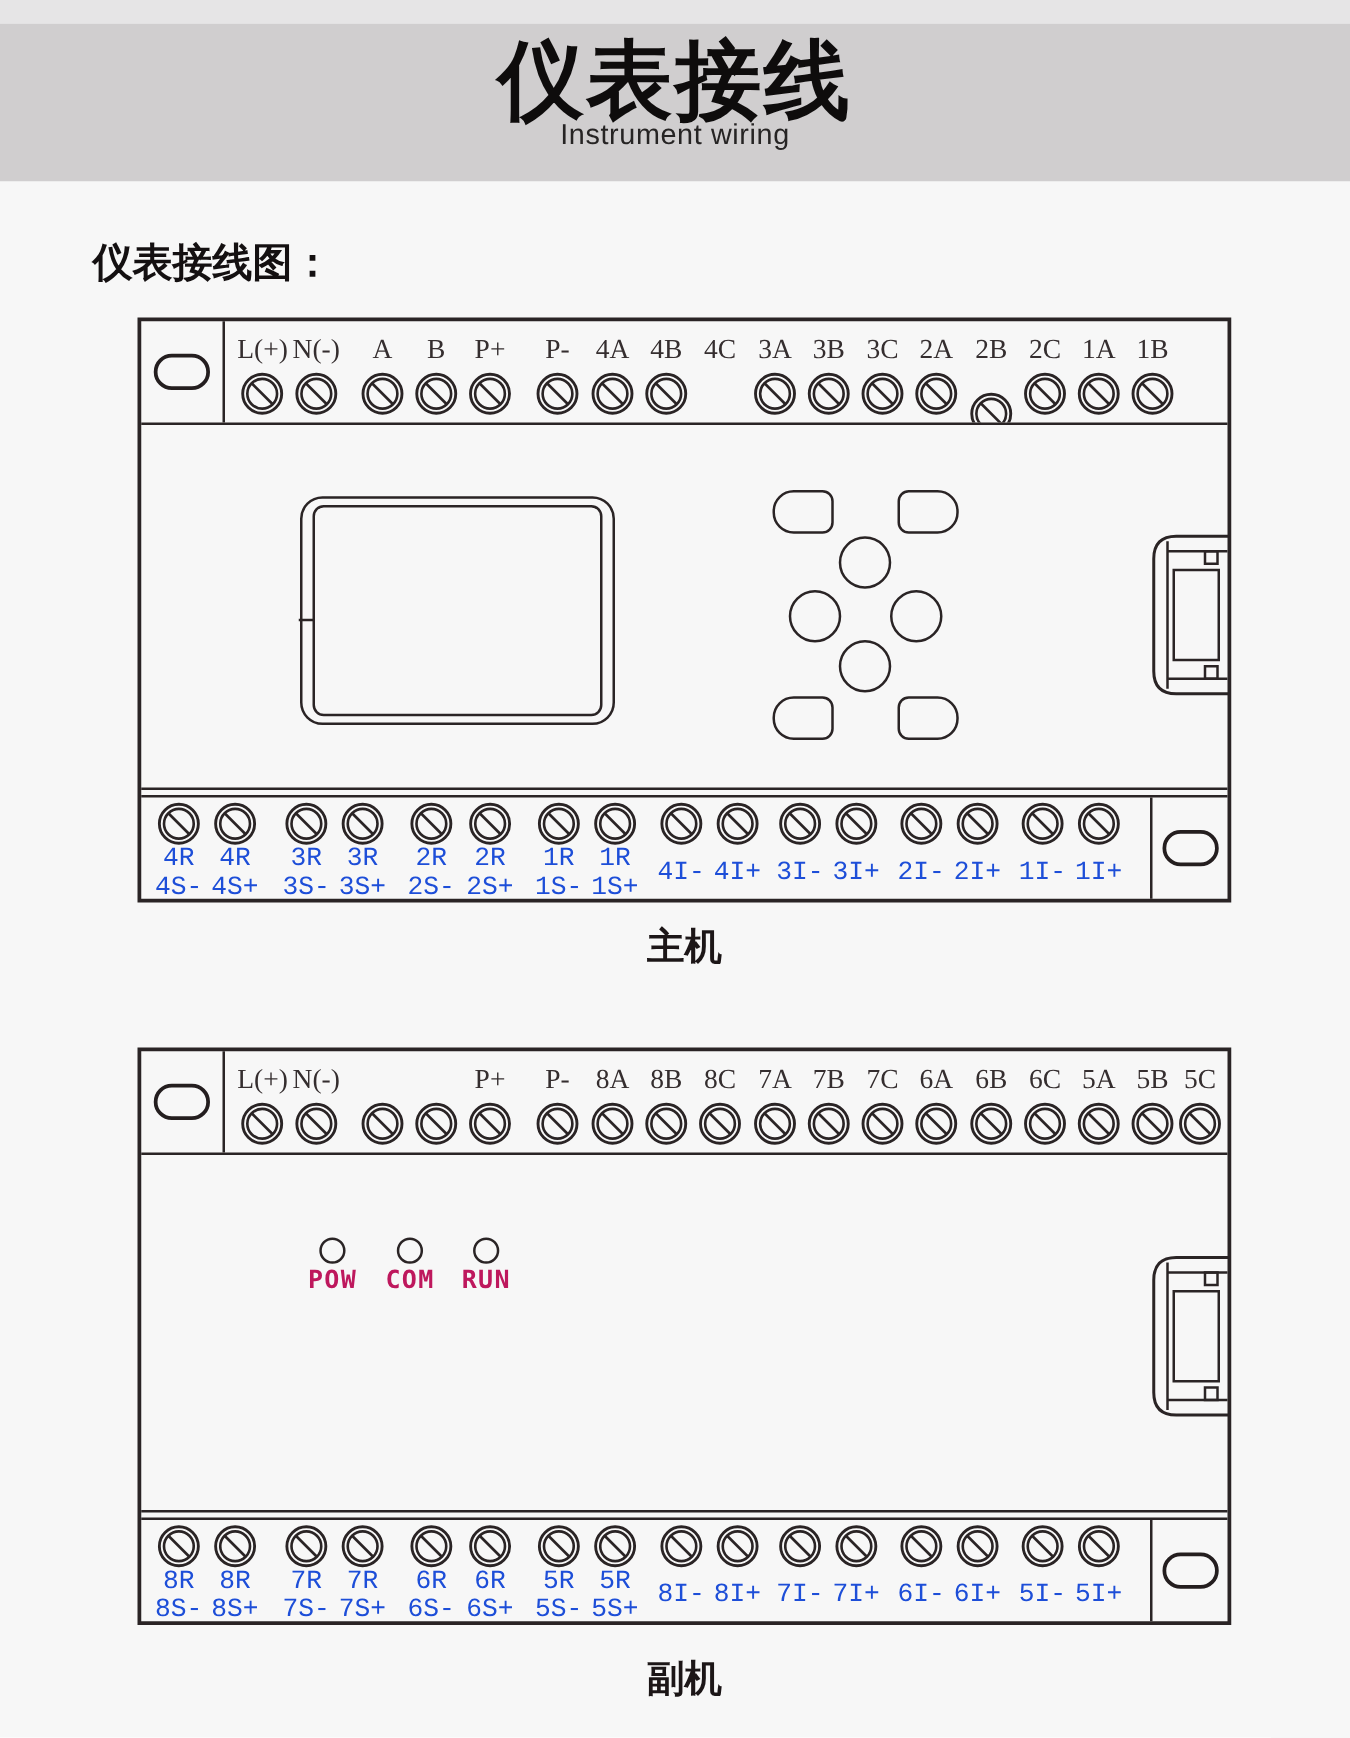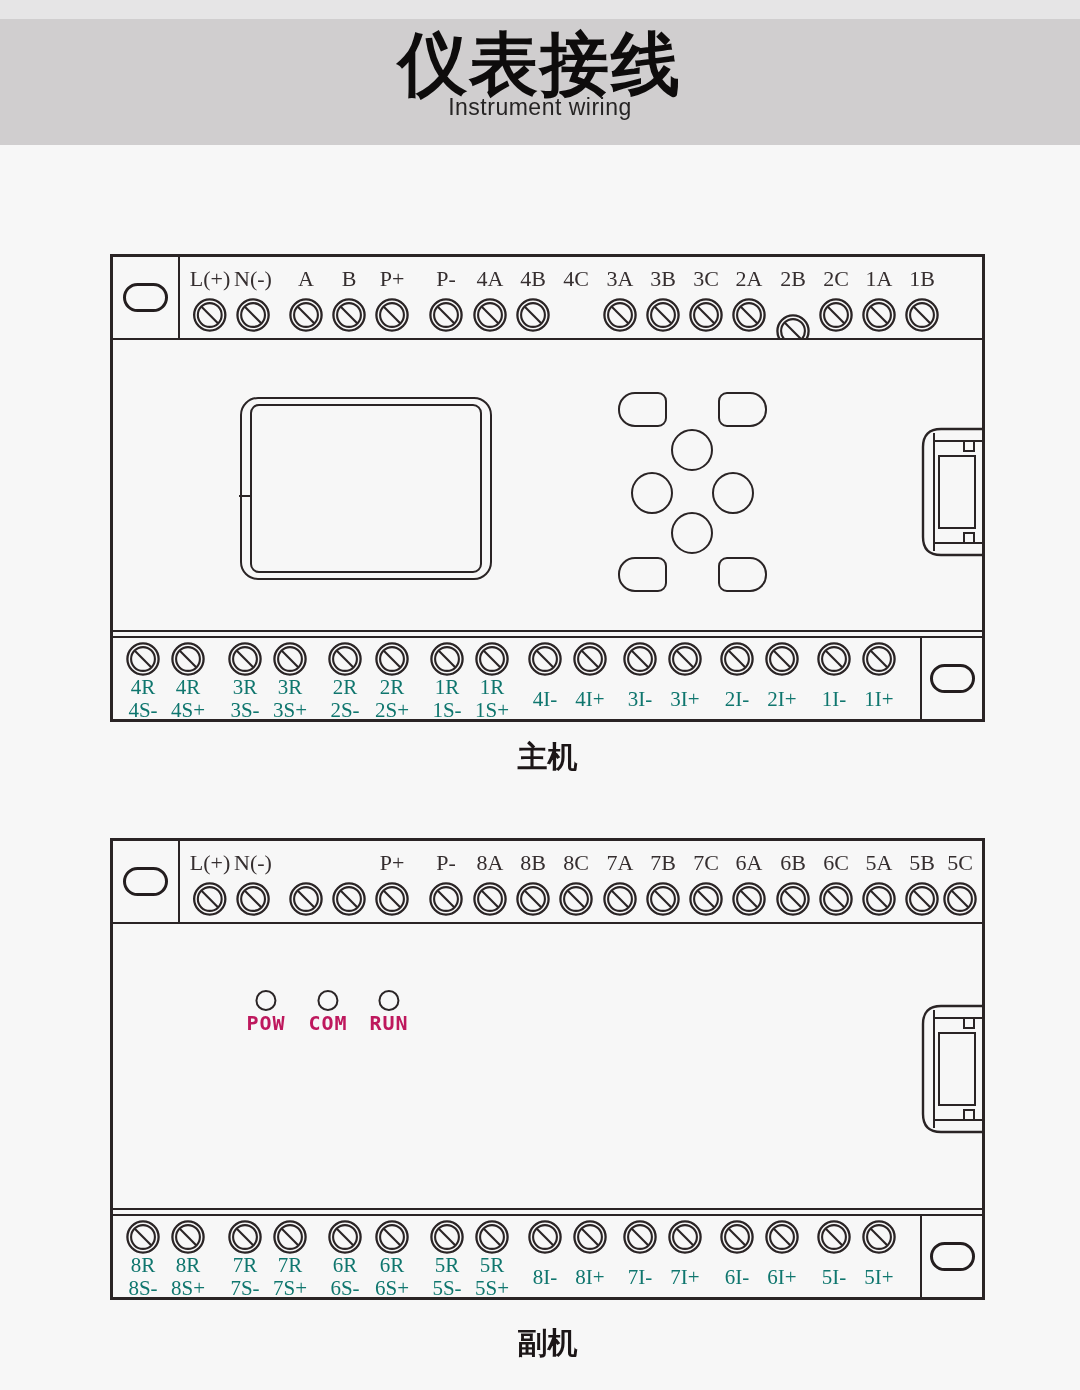--- a/index.html
+++ b/index.html
@@ -34,21 +34,21 @@
   .tcell{position:absolute;top:6px;transform:translateX(-50%);display:flex;flex-direction:column;align-items:center;}
   .tlabel{height:34px;line-height:32px;font-family:"Liberation Serif",serif;font-size:22px;
           color:#352e2f;white-space:nowrap;}
 
   .dev-body{position:relative;flex:1;border-bottom:2.5px solid var(--line);}
 
   .dev-footer{height:83px;min-height:83px;border-top:2.5px solid var(--line);margin-top:4px;
               display:flex;box-sizing:border-box;}
   .fstrip{position:relative;flex:1;overflow:hidden;}
   .bcell{position:absolute;top:3px;transform:translateX(-50%);display:flex;flex-direction:column;align-items:center;}
-  .blabel{font-family:Liberation Serif, serif;font-size:21px;color:#0f766e;text-align:center;white-space:nowrap;}
+  .blabel{font-family:Liberation Mono, monospace;font-size:21px;color:#1d4ed8;text-align:center;white-space:nowrap;}
   .blabel.dual{line-height:23px;margin-top:-1px;}
   .blabel.single{margin-top:10px;}
   .fcorner{width:62px;border-left:2.5px solid var(--line);box-sizing:border-box;
            display:flex;align-items:center;justify-content:center;}
 
   
   .display{position:absolute;left:127px;top:57px;width:252px;height:183px;
            border:2.5px solid var(--line);border-radius:18px;box-sizing:border-box;}
   .display-inner{position:absolute;left:8px;right:8px;top:5px;bottom:5px;
                  border:2px solid var(--line);border-radius:9px;}
@@ -78,20 +78,21 @@
 
 <div id="page">
 
   <div class="topstrip"></div>
 
   <div class="banner">
     <div class="banner-title">仪表接线</div>
     <div class="banner-sub">Instrument wiring</div>
   </div>
 
+  <div class="heading">仪表接线图：</div>
 
   <div class="device" id="device-main">
     <div class="dev-header">
       <div class="corner-box">
         <div class="oval"></div>
       </div>
       <div class="tstrip">
           <div class="tcell" style="left: 30px;">
             <div class="tlabel">L(+)</div>
             <svg class="screw" width="36" height="36" viewBox="0 0 36 36">

